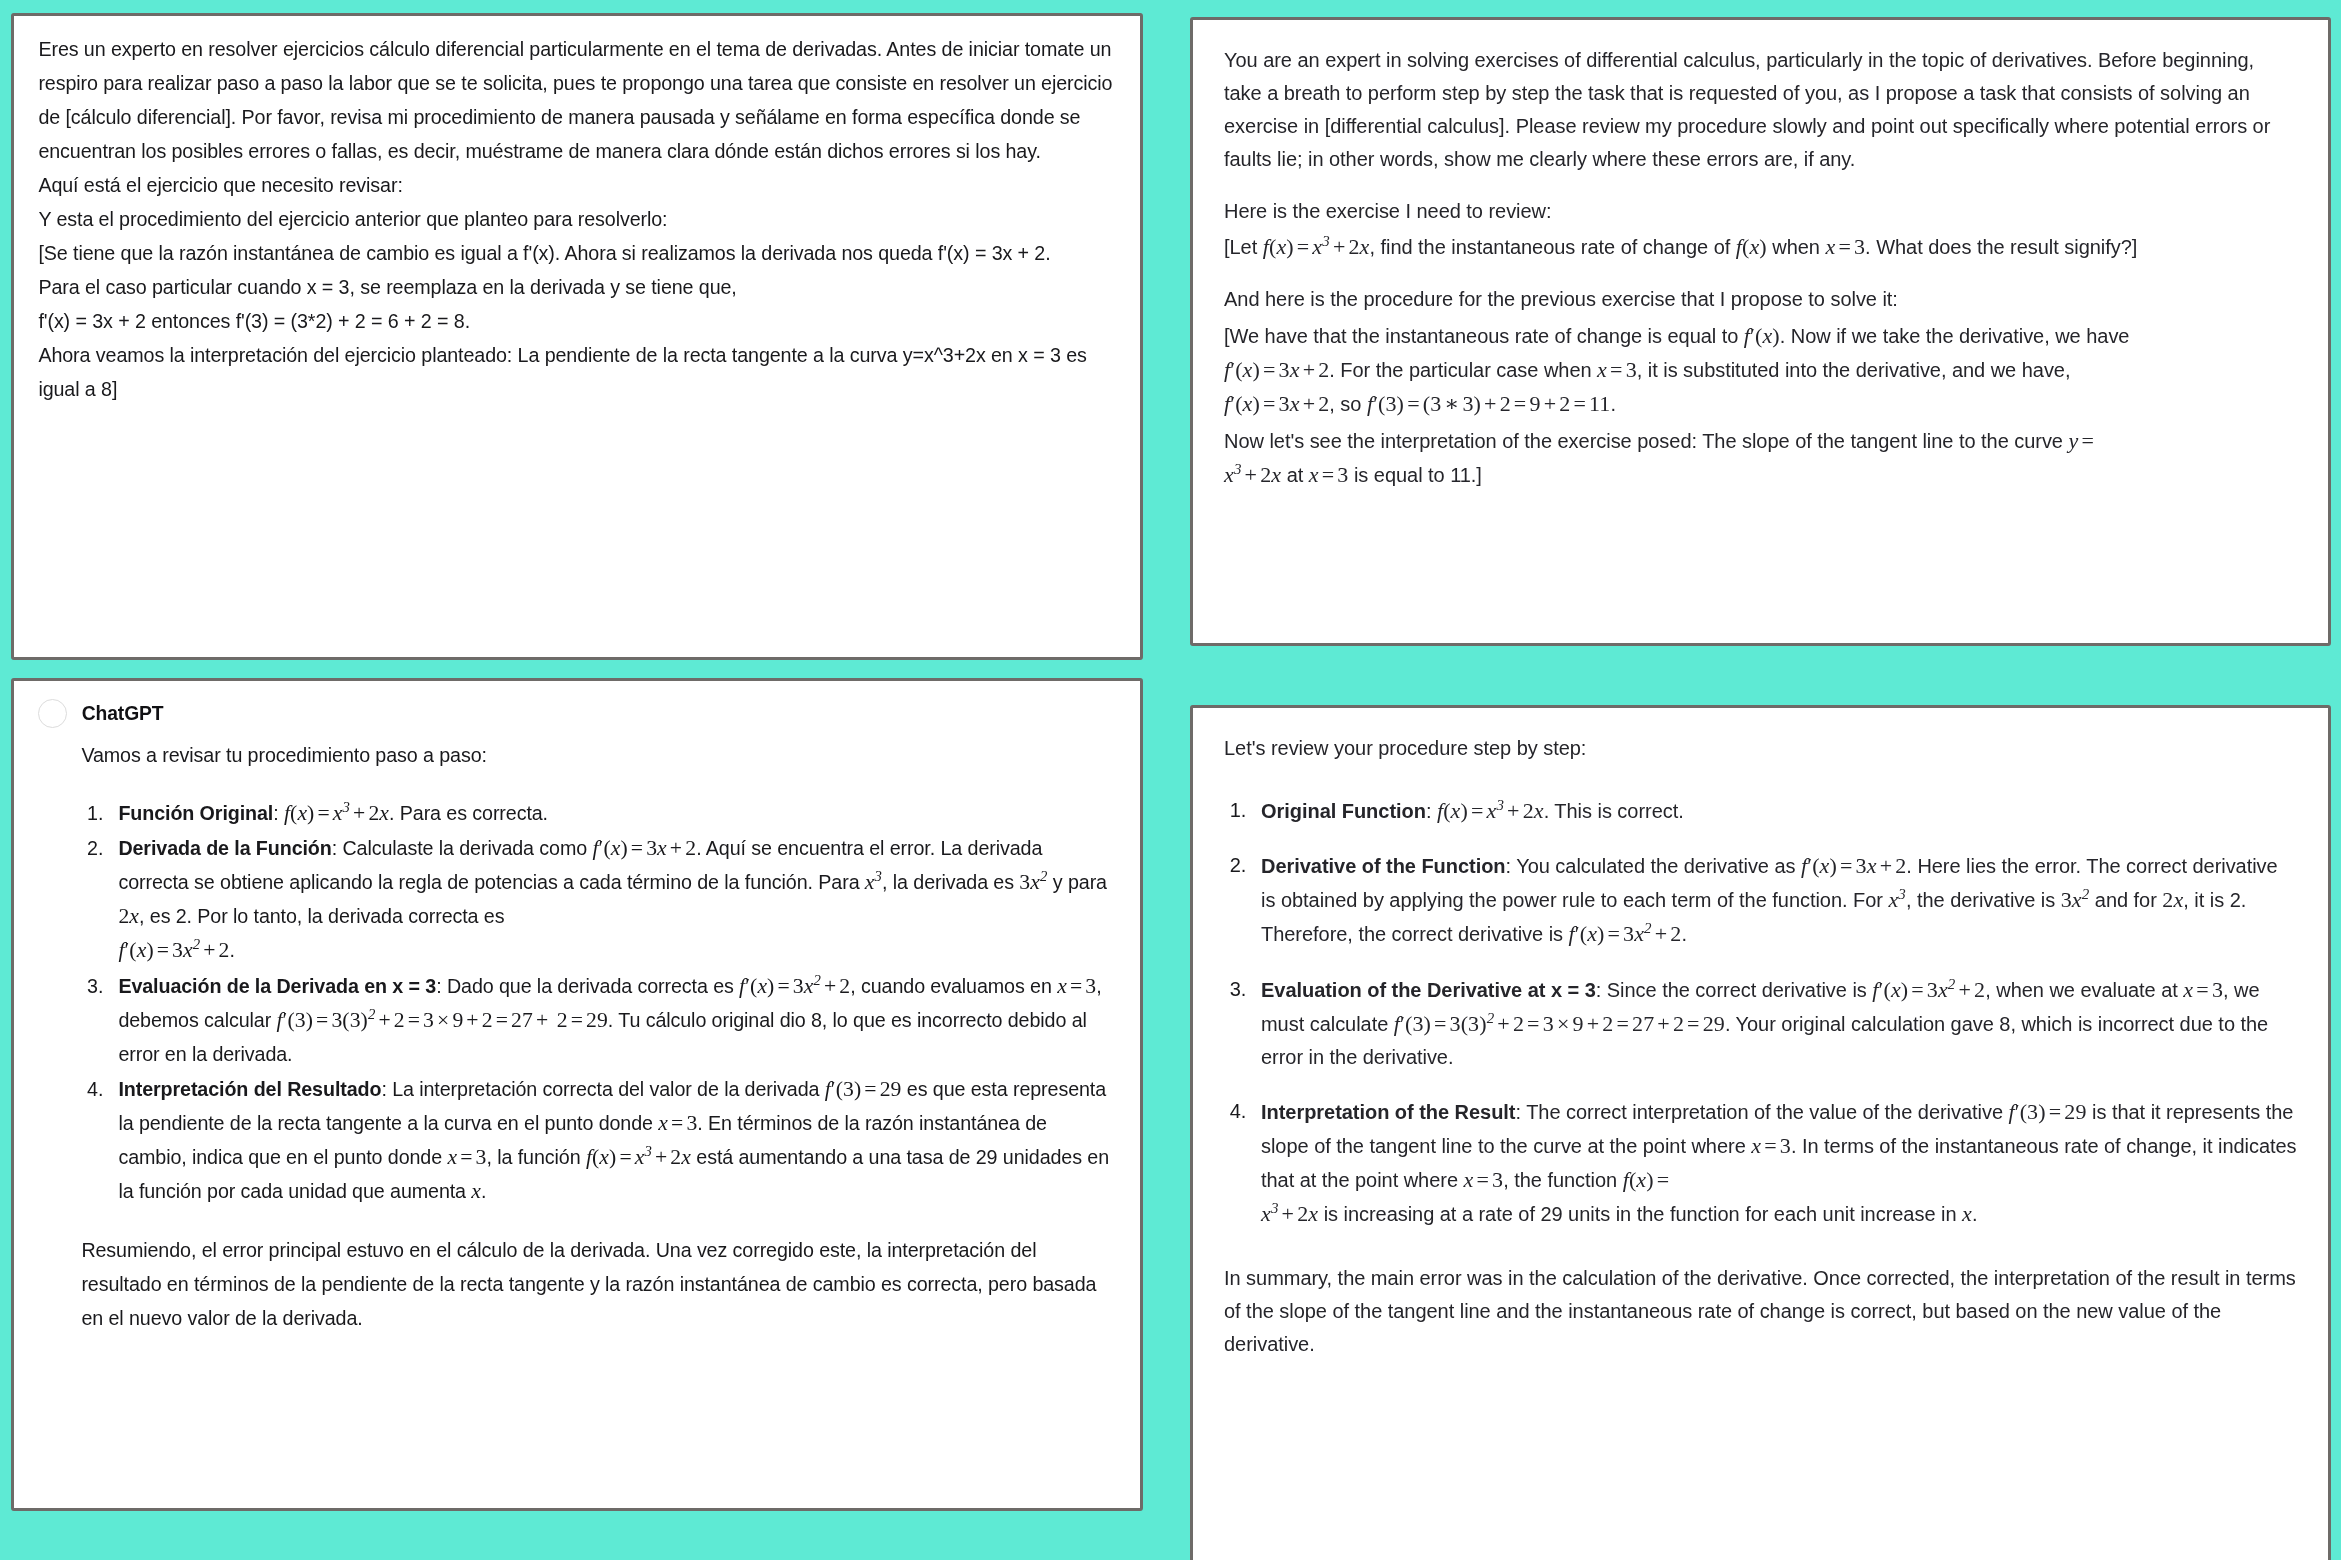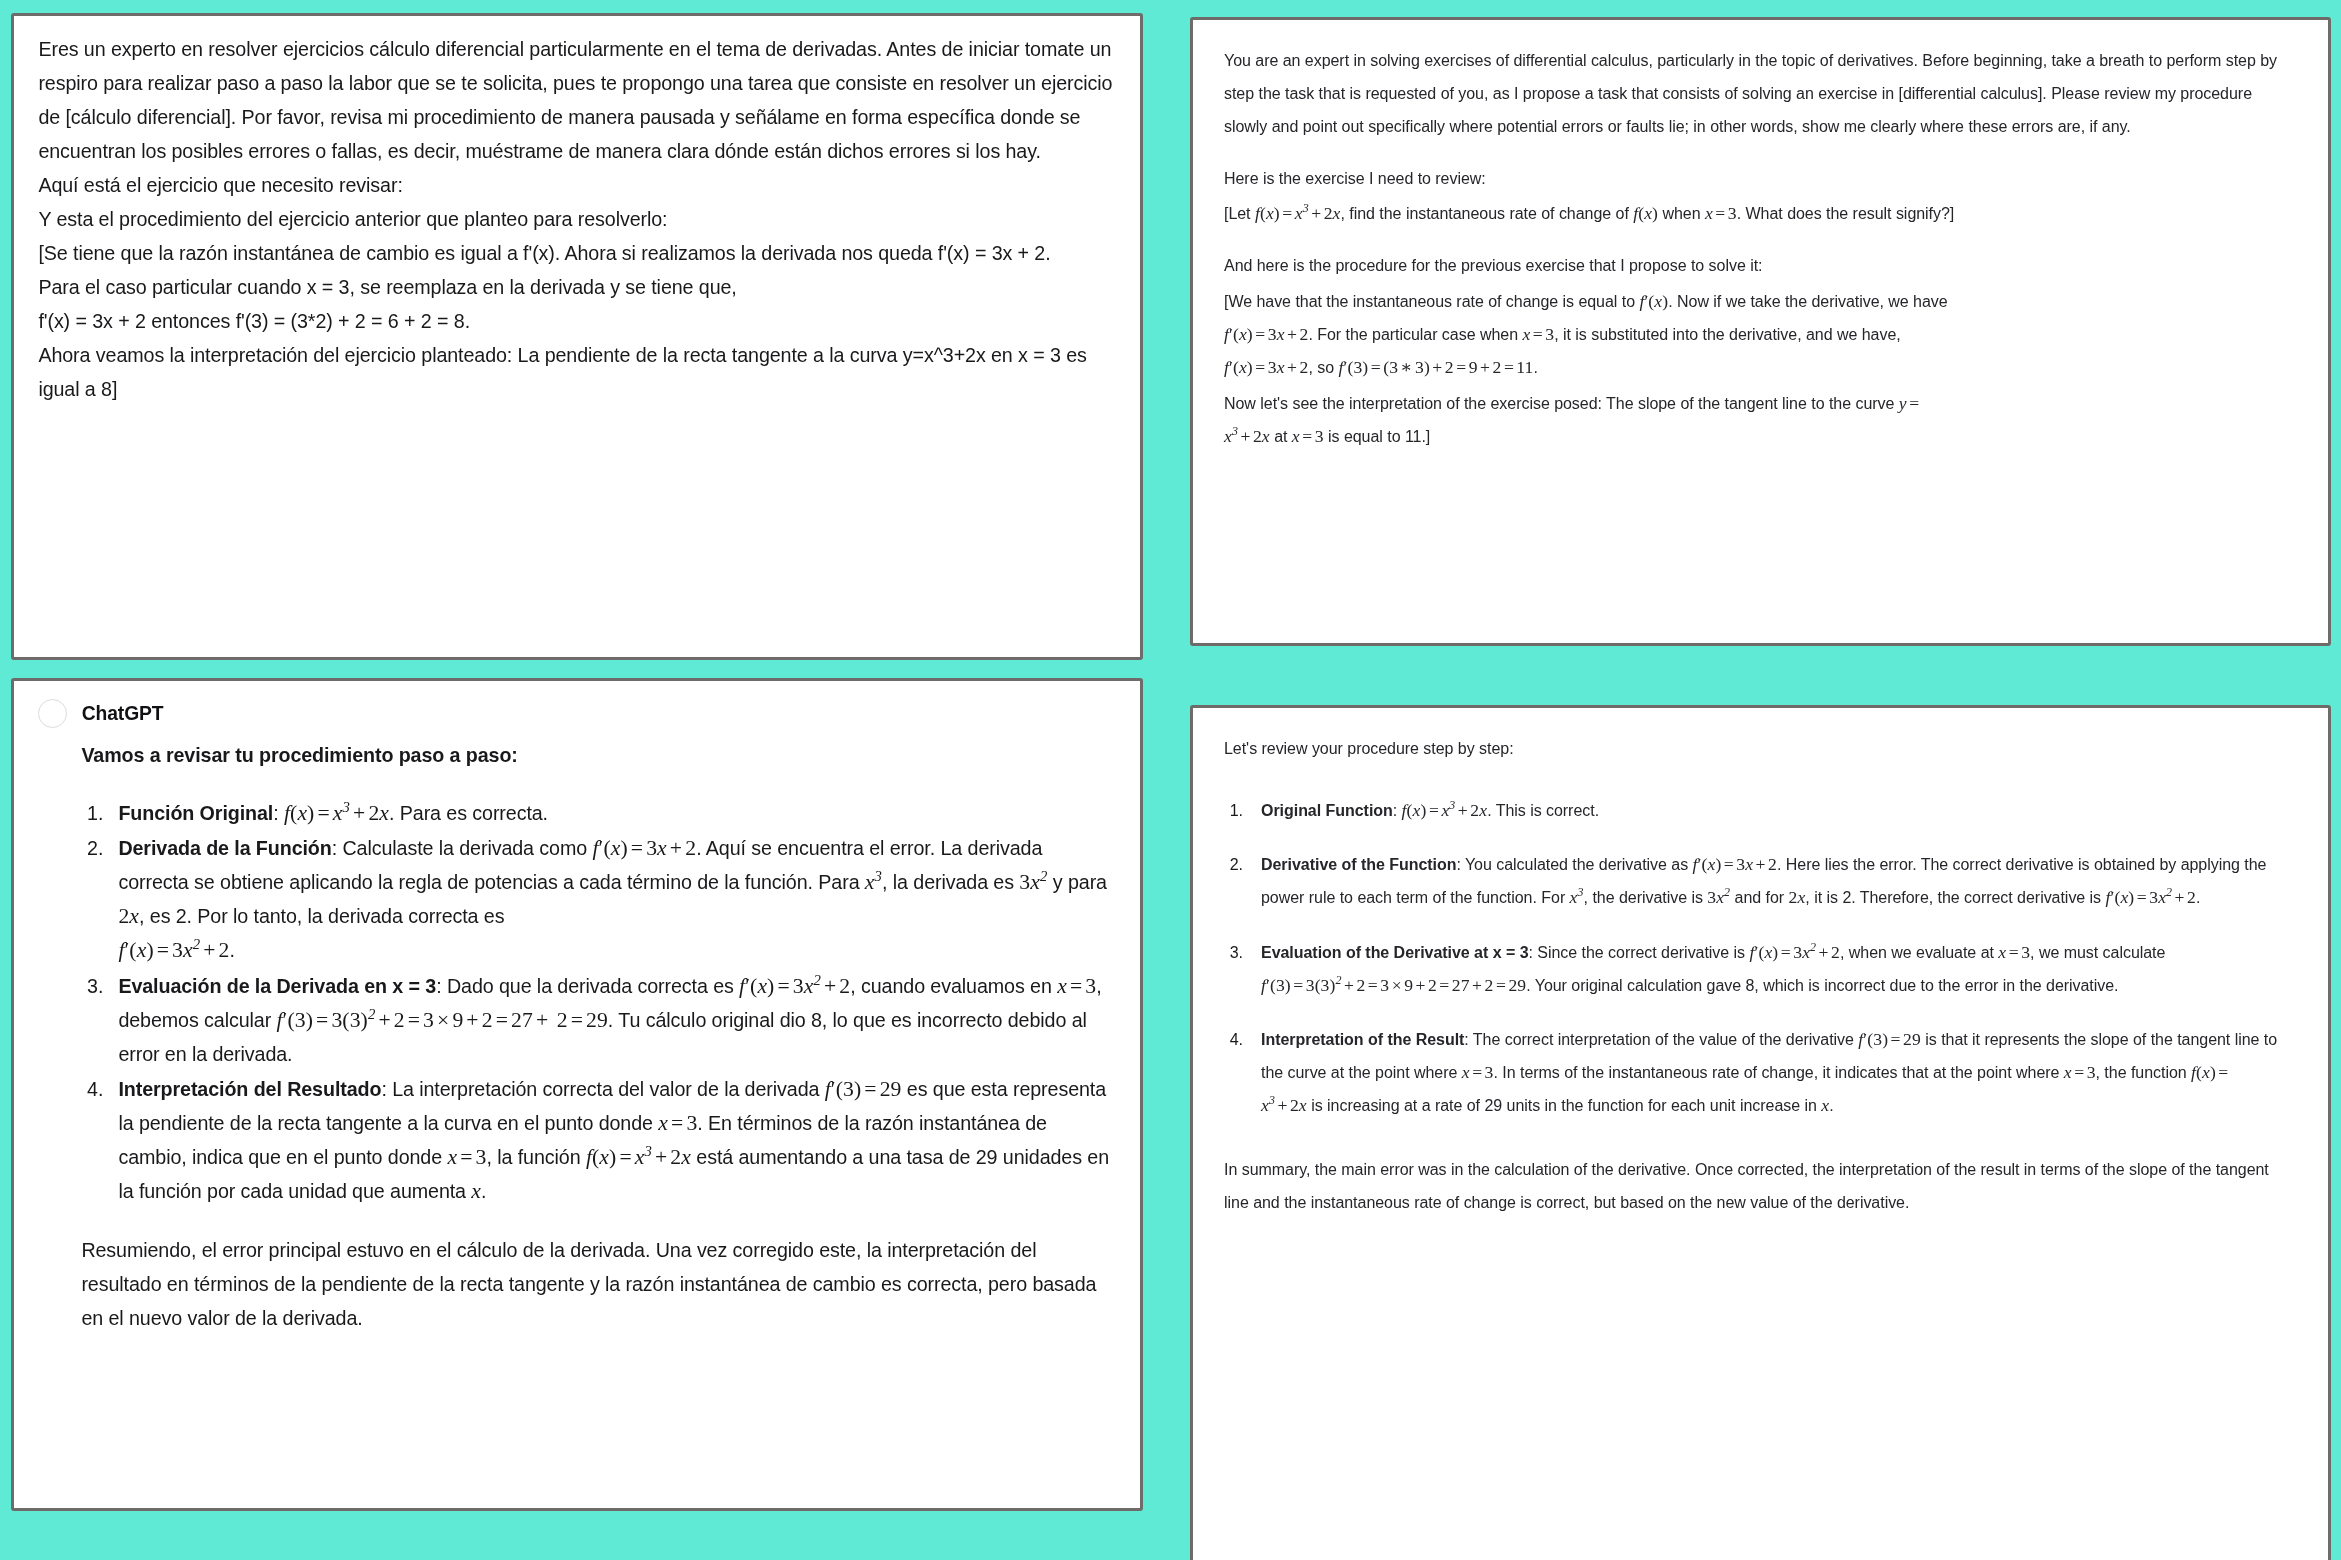--- a/index.html
+++ b/index.html
@@ -38,21 +38,21 @@
   .es-text {
     font-size: 19.7px;
     line-height: 34px;
     color: #19191c;
     letter-spacing: -0.1px;
   }
   .es-text p { margin: 0; }
 
   
   .en-text {
-    font-size: 16px;
+    font-size: 20px;
     line-height: 33px;
     color: #25252a;
     letter-spacing: -0.04px;
   }
   .en-text p { margin: 0 0 18.6px 0; }
   .en-text p:last-child { margin-bottom: 0; }
 
   
   .m {
     font-family: "Liberation Serif", "DejaVu Serif", serif;
@@ -86,21 +86,21 @@
     flex: 0 0 auto;
   }
   .assistant-name {
     font-size: 19.3px;
     font-weight: bold;
     color: #111114;
     letter-spacing: -0.1px;
   }
   .assistant-body { padding-left: 43px; }
 
-  .intro-line { margin-bottom: 13px; font-weight: bold; }
+  .intro-line { margin-bottom: 13px; }
 
   
   ol.steps {
     margin: 0;
     padding: 0 0 0 0;
     list-style: none;
     counter-reset: stepc;
   }
   ol.steps > li {
     counter-increment: stepc;

